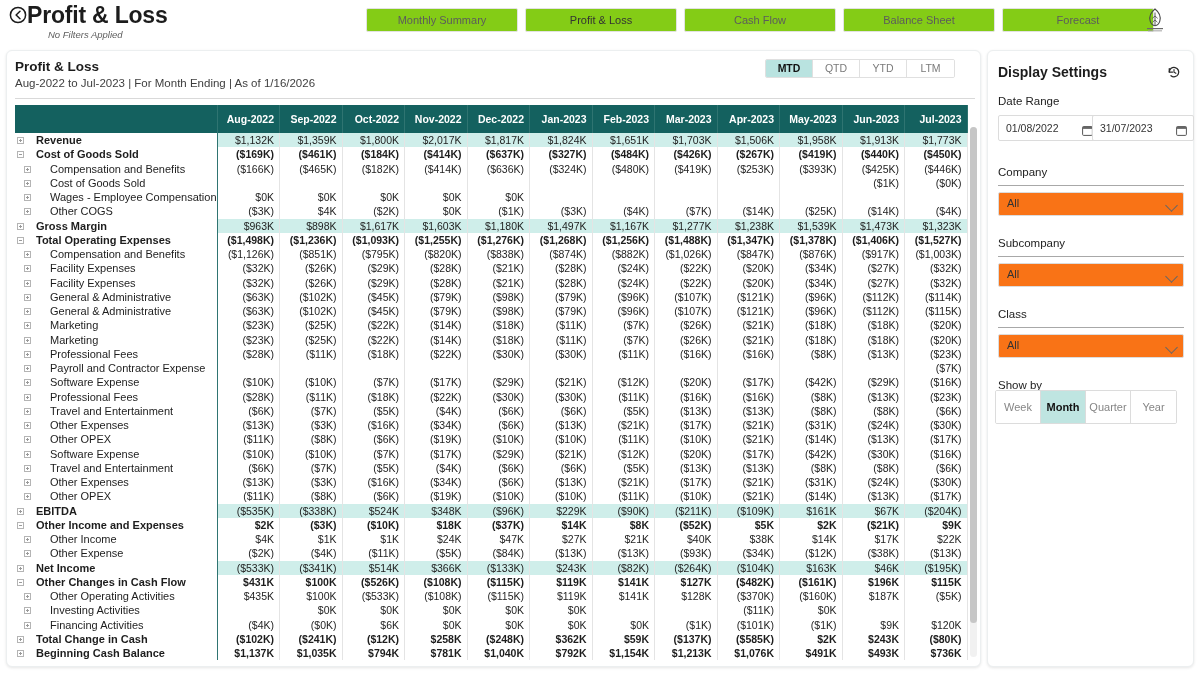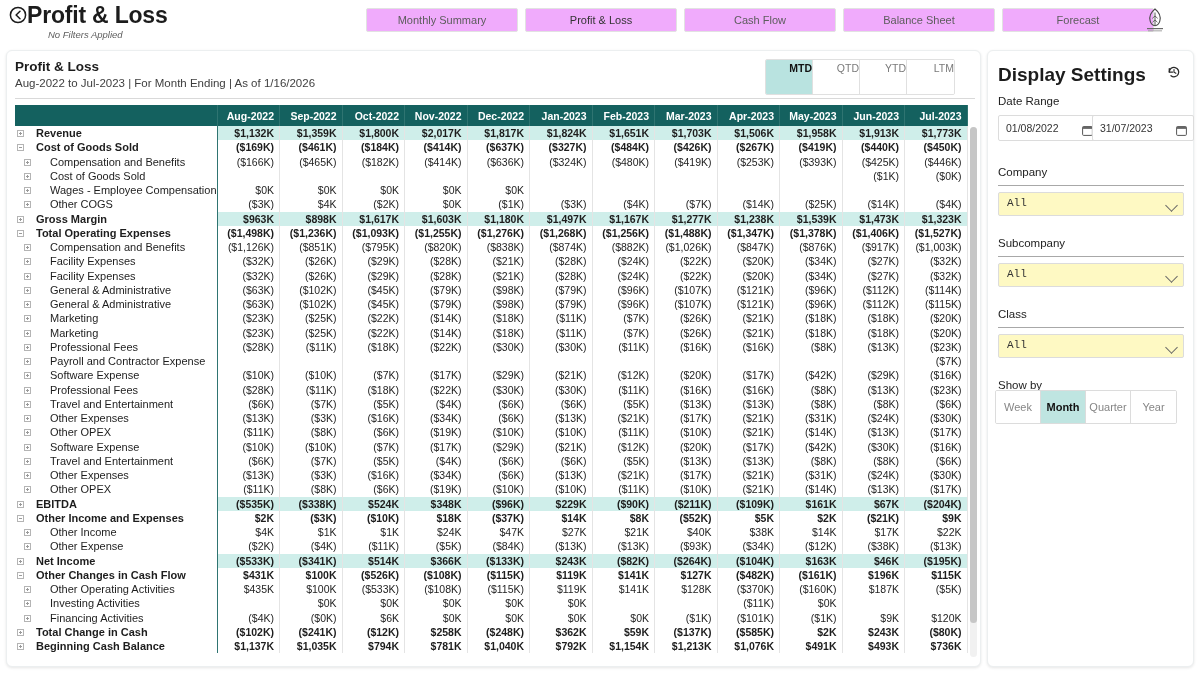--- a/index.html
+++ b/index.html
@@ -28,21 +28,21 @@
   #filters-note {
     position: absolute; left: 48px; top: 29px;
     font-size: 9.5px; font-style: italic; color: #5d5d5d;
   }
   #tabs {
     position: absolute; left: 366px; top: 8px;
     display: flex; gap: 7px;
   }
   .tab {
     width: 152px; height: 24px; line-height: 23px; text-align: center;
-    border: 1px solid #e2e2e2; background: #f0abfc; border-radius: 2px;
+    border: 1px solid #e2e2e2; background: #84cc16; border-radius: 2px;
     font-size: 11px; color: #5c5c5c; cursor: pointer;
   }
   .tab.active { color: #333; }
   #brand-logo {
     position: absolute; left: 1142px; top: 6px; width: 26px; height: 28px;
     cursor: pointer;
   }
   
   #main-card {
     position: absolute; left: 6px; top: 50px; width: 975px; height: 617px;
@@ -61,38 +61,38 @@
   #card-rule {
     position: absolute; left: 8px; top: 47px; width: 960px; height: 1px;
     background: #d9d9d9;
   }
   
   #period-toggle {
     position: absolute; left: 758px; top: 8px;
     display: flex; border: 1px solid #e0e0e0; border-radius: 2px; overflow: hidden;
   }
   .period-btn {
-    width: 47px; height: 34px; line-height: 17px; text-align: right;
+    width: 47px; height: 17px; line-height: 17px; text-align: center;
     font-size: 10.5px; color: #7a7a7a; background: #fff;
     border-right: 1px solid #e0e0e0; cursor: pointer;
   }
   .period-btn:last-child { border-right: none; }
   .period-btn.active { background: #b9e3e0; color: #111; font-weight: bold; }
   
   #table-wrap {
     position: absolute; left: 8px; top: 54px; width: 960px; height: 556px;
     overflow: hidden;
   }
   table#pl {
     border-collapse: collapse; width: 952px; table-layout: fixed;
     font-size: 10.5px;
   }
   #pl thead th {
     background: #14615f; color: #fff; font-size: 10.5px; font-weight: bold;
-    height: 21px; padding: 0 5px 0 0; text-align: right;
+    height: 28px; padding: 0 5px 0 0; text-align: right;
     border-right: 1px solid #2f7471;
   }
   #pl thead th.lbl { text-align: left; border-right: 1px solid #2f7471; }
   #pl td { height: 14.25px; padding: 0; line-height: 14.25px; vertical-align: middle; }
   #pl td.num {
     text-align: right; padding-right: 5px; border-right: 1px solid #e4e4e4;
     color: #1d1d1d; white-space: nowrap;
   }
   #pl td.lbl {
     padding-left: 0; border-right: 1px solid #2f7471; white-space: nowrap;
@@ -107,52 +107,52 @@
   .exp-ico::before {
     content: ""; position: absolute; left: 1px; top: 2px; width: 3px; height: 1px;
     background: #9a9a9a;
   }
   .exp-ico.plus::after {
     content: ""; position: absolute; left: 2px; top: 1px; width: 1px; height: 3px;
     background: #9a9a9a;
   }
   .lvl0 .ico-cell { padding-left: 2px; }
   .lvl1 .ico-cell { padding-left: 9px; }
-  tr.hl td.num { background: #cfeeea; font-weight: bold; }
+  tr.hl td.num { background: #cfeeea; font-weight: normal; }
   tr.hl td.lbl { background: #fff; }
   tr.bold td.num { font-weight: bold; }
   
   #tbl-scroll {
     position: absolute; right: 3px; top: 76px; width: 7px; height: 530px;
     background: #f1f1f1; border-radius: 4px;
   }
   #tbl-thumb {
     position: absolute; left: 0; top: 0; width: 7px; height: 496px;
     background: #c6c6c6; border-radius: 4px; cursor: pointer;
   }
   
   #panel {
     position: absolute; left: 987px; top: 50px; width: 207px; height: 617px;
     background: #fff; border: 1px solid #eceff0; border-radius: 6px;
     box-shadow: 0 1px 3px rgba(0,0,0,0.10);
   }
   #panel-title {
     position: absolute; left: 10px; top: 13px;
-    font-size: 19px; font-weight: bold; color: #1c1c1c;
+    font-size: 14px; font-weight: bold; color: #1c1c1c;
   }
   #reset-icon {
     position: absolute; right: 11px; top: 13px; width: 16px; height: 16px; cursor: pointer;
   }
   .field-label {
     position: absolute; font-size: 11.5px; color: #222;
   }
   .underline { position: absolute; height: 1px; background: #a8a8a8; }
   .sel-box {
-    position: absolute; height: 24px; border: 1px solid #dcdcdc; background: #fef9c3;
-    border-radius: 2px; cursor: pointer; font-family: Liberation Mono, monospace;
+    position: absolute; height: 24px; border: 1px solid #dcdcdc; background: #f97316;
+    border-radius: 2px; cursor: pointer;
   }
   .sel-box .val {
     position: absolute; left: 8px; top: 4px; font-size: 11px; color: #333;
   }
   .chev {
     position: absolute; right: 7px; top: 8px; width: 9px; height: 9px;
     border-right: 1.4px solid #666; border-bottom: 1.4px solid #666;
     transform: rotate(45deg);
   }
   .date-box {

